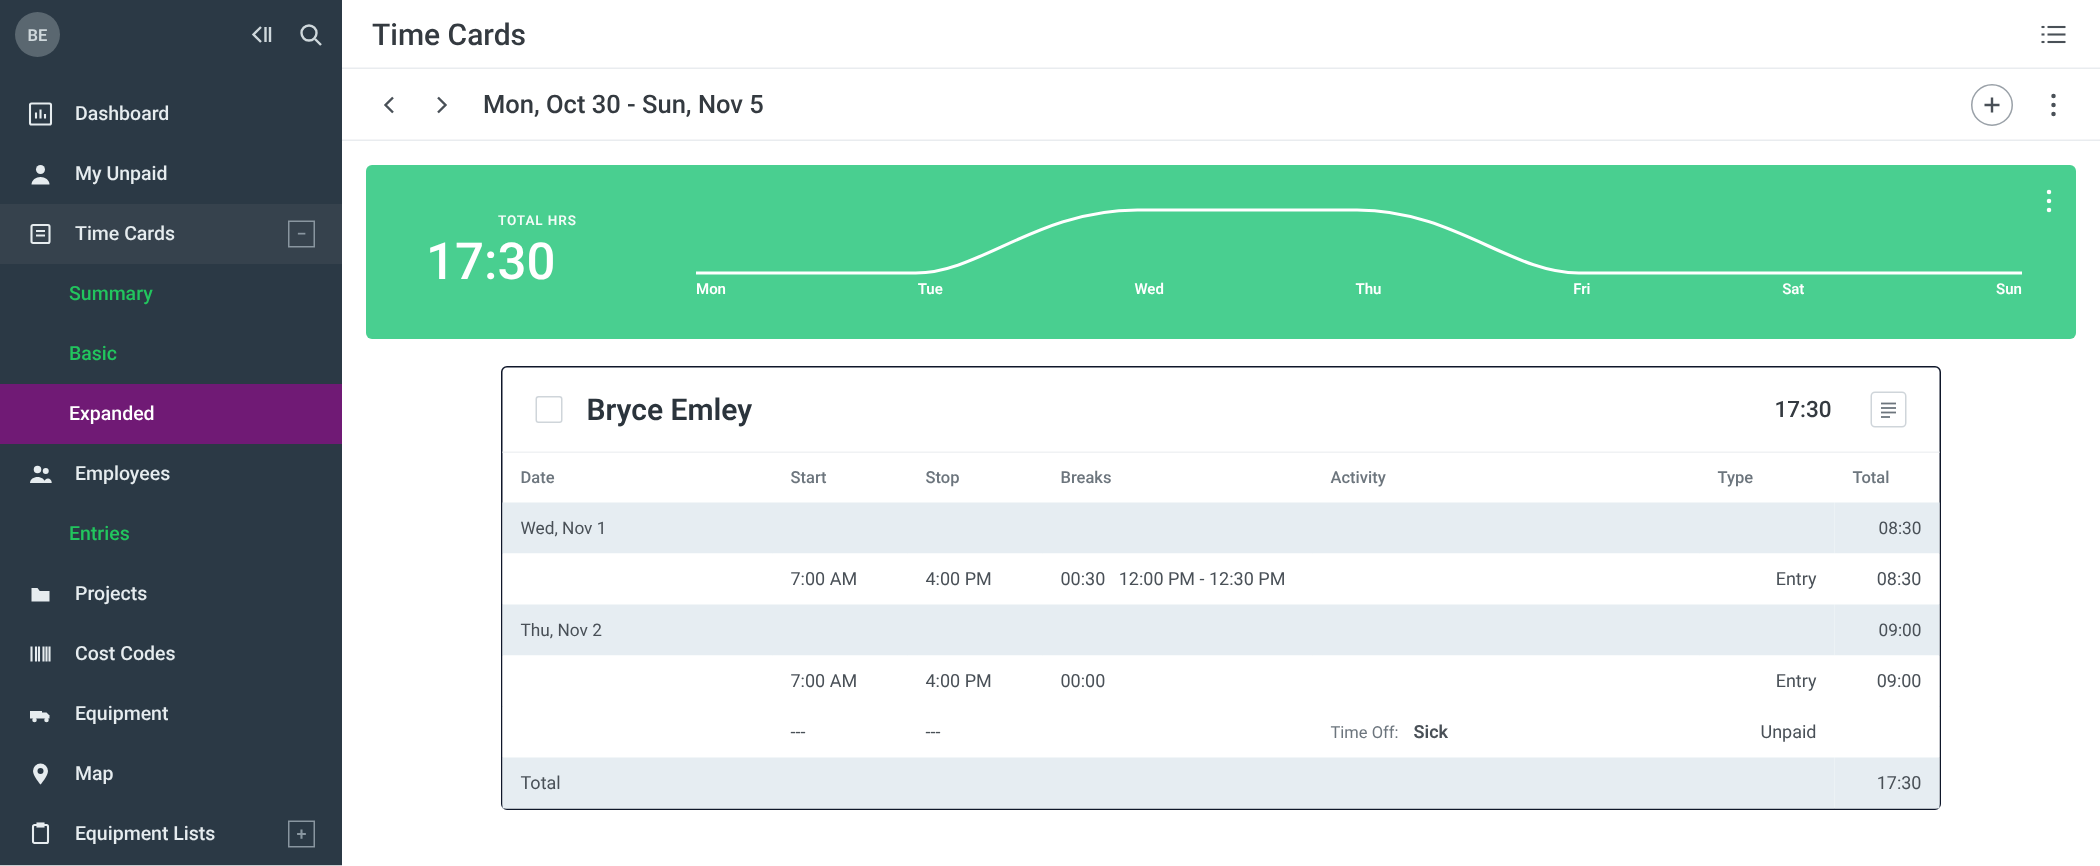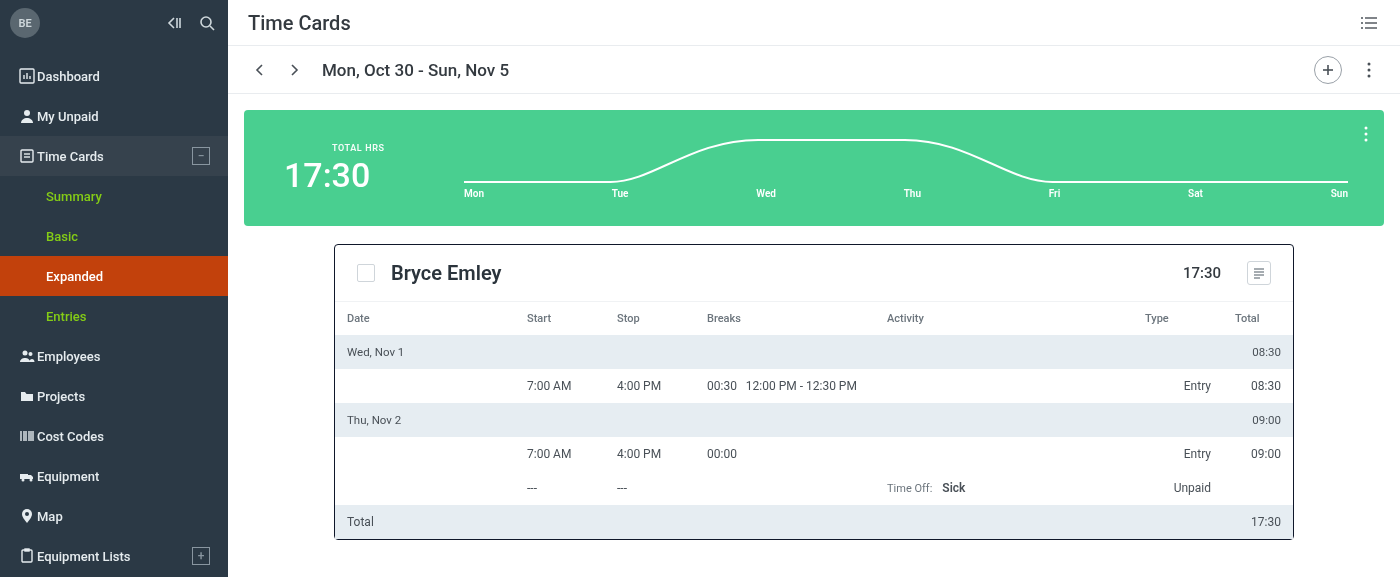--- a/index.html
+++ b/index.html
@@ -6,24 +6,24 @@
   html, body { height: 100%; font-family: -apple-system, BlinkMacSystemFont, "Segoe UI", Roboto, Arial, sans-serif; font-size: 13px; color: #222; }
   body { display: flex; width: 1400px; height: 577px; overflow: hidden; background: #fff; }
 
   
   .sidebar { width: 228px; background: #2b3945; color: #cfd8dc; display: flex; flex-direction: column; flex-shrink: 0; }
   .sb-top { height: 46px; display: flex; align-items: center; padding: 0 10px; gap: 8px; }
   .avatar { width: 30px; height: 30px; border-radius: 50%; background: #5a6770; color: #cfd8dc; display: flex; align-items: center; justify-content: center; font-size: 11px; font-weight: 600; }
   .sb-top-spacer { flex: 1; }
   .sb-top-icon { width: 22px; height: 22px; display: flex; align-items: center; justify-content: center; color: #cfd8dc; cursor: pointer; }
   .sb-nav { display: flex; flex-direction: column; padding-top: 10px; }
-  .sb-item { display: flex; align-items: center; height: 40px; padding: 0 18px; gap: 1px; cursor: pointer; color: #e6ecef; font-size: 13px; font-weight: 500; }
+  .sb-item { display: flex; align-items: center; height: 40px; padding: 0 18px; gap: 14px; cursor: pointer; color: #e6ecef; font-size: 13px; font-weight: 500; }
   .sb-item.active { background: #36424d; }
-  .sb-item.sub { background: #2b3945; padding-left: 46px; font-weight: 500; color: #84cc16; }
-  .sb-item.sub.selected { background: #c2410c; color: #fff; }
+  .sb-item.sub { background: #2b3945; padding-left: 46px; font-weight: 500; color: #22c55e; }
+  .sb-item.sub.selected { background: #701a75; color: #fff; }
   .sb-icon { width: 18px; height: 18px; display: flex; align-items: center; justify-content: center; }
   .sb-trail { margin-left: auto; width: 18px; height: 18px; border: 1px solid #8996a0; display: flex; align-items: center; justify-content: center; font-size: 12px; color: #8996a0; }
 
   
   .main { flex: 1; display: flex; flex-direction: column; background: #fff; overflow: hidden; }
   .titlebar { height: 46px; display: flex; align-items: center; padding: 0 20px; border-bottom: 1px solid #e9ecef; }
   .titlebar h1 { font-size: 20px; font-weight: 500; color: #343a40; }
   .titlebar-spacer { flex: 1; }
   .titlebar-icon { width: 22px; height: 22px; cursor: pointer; color: #495057; display:flex; align-items:center; justify-content:center; }
 
@@ -129,35 +129,35 @@
     </div>
     <div class="sb-item sub">
         <span>Summary</span>
       </div>
     <div class="sb-item sub">
         <span>Basic</span>
       </div>
     <div class="sb-item sub selected">
         <span>Expanded</span>
       </div>
-    <div class="sb-item sub">
-        <span>Entries</span>
-      </div>
-
     <div class="sb-item">
       <span class="sb-icon">
           <svg width="16" height="16" viewBox="0 0 16 16" fill="currentColor">
             <circle cx="6" cy="5" r="2.5"></circle>
             <circle cx="11.5" cy="6" r="2"></circle>
             <path d="M1 14c0-2.5 2.5-4 5-4s5 1.5 5 4Z"></path>
             <path d="M10 14c.3-2 1.8-3 3-3s2.5 1 2.5 3Z"></path>
           </svg>
         </span>
       <span>Employees</span>
     </div>
+
+    <div class="sb-item sub">
+        <span>Entries</span>
+      </div>
     <div class="sb-item">
       <span class="sb-icon">
           <svg width="16" height="16" viewBox="0 0 16 16" fill="currentColor">
             <path d="M2 4h4l1.5 2H14v7H2Z"></path>
           </svg>
         </span>
       <span>Projects</span>
     </div>
     <div class="sb-item">
       <span class="sb-icon">

